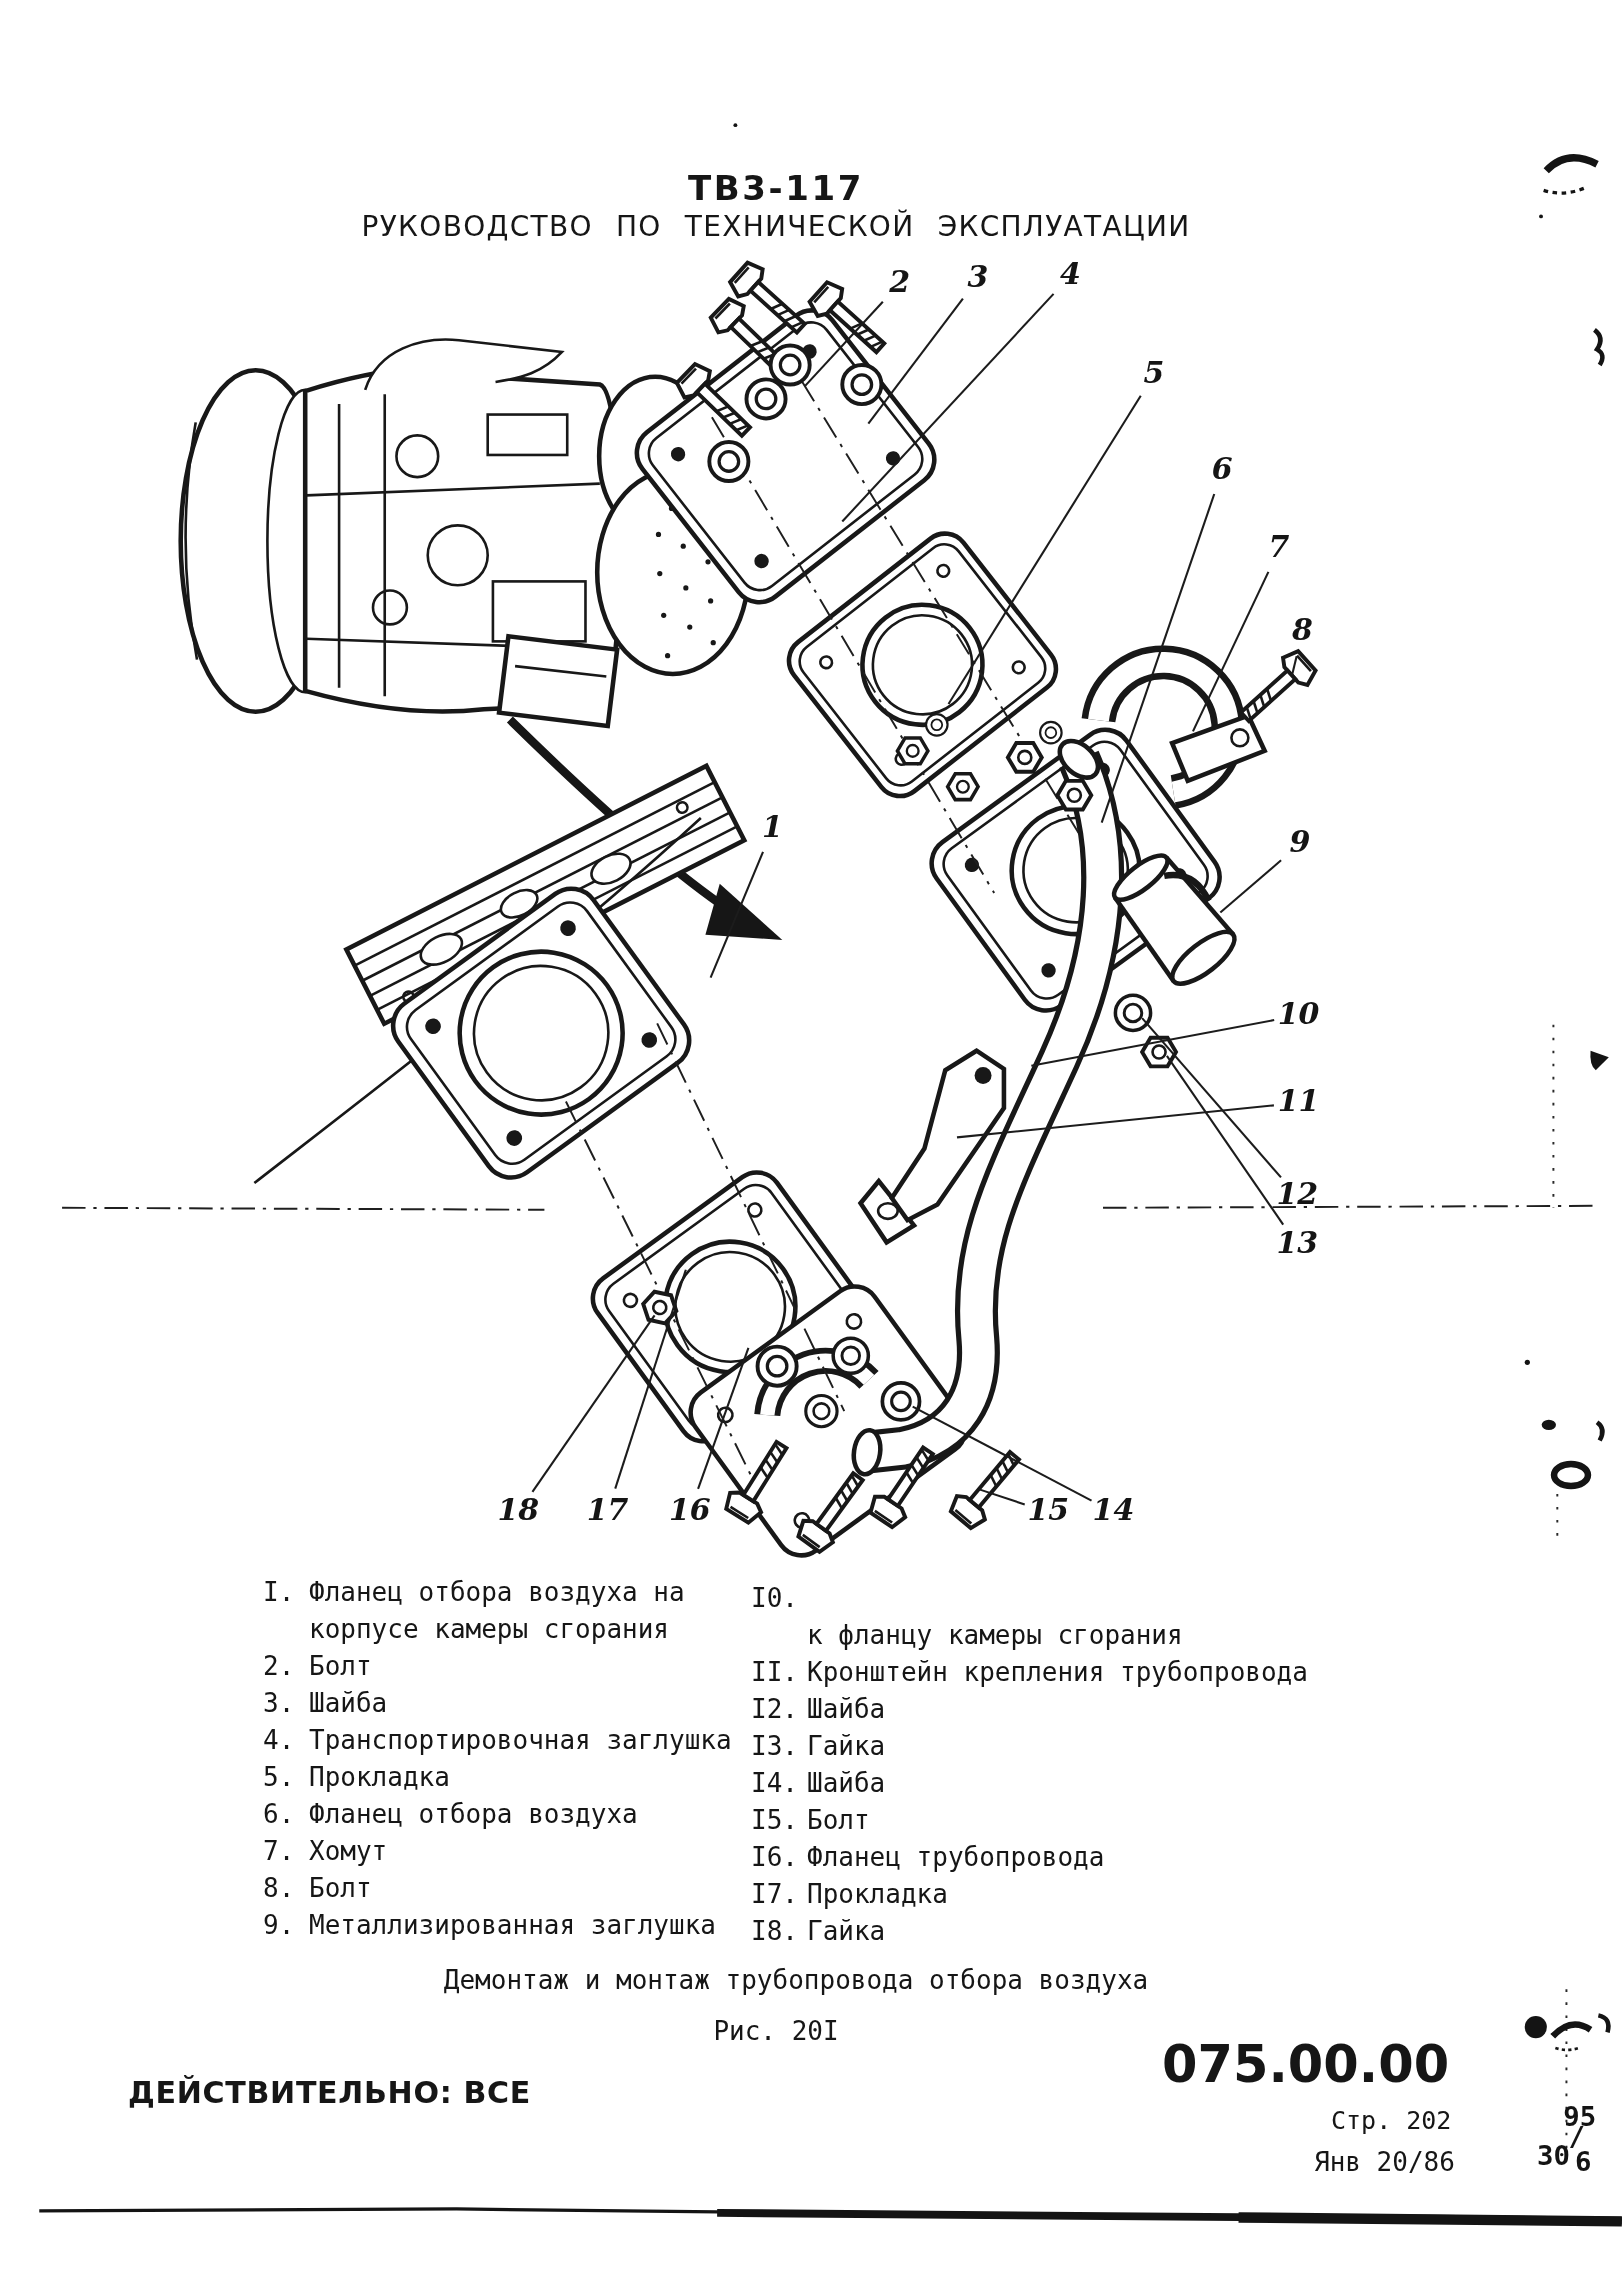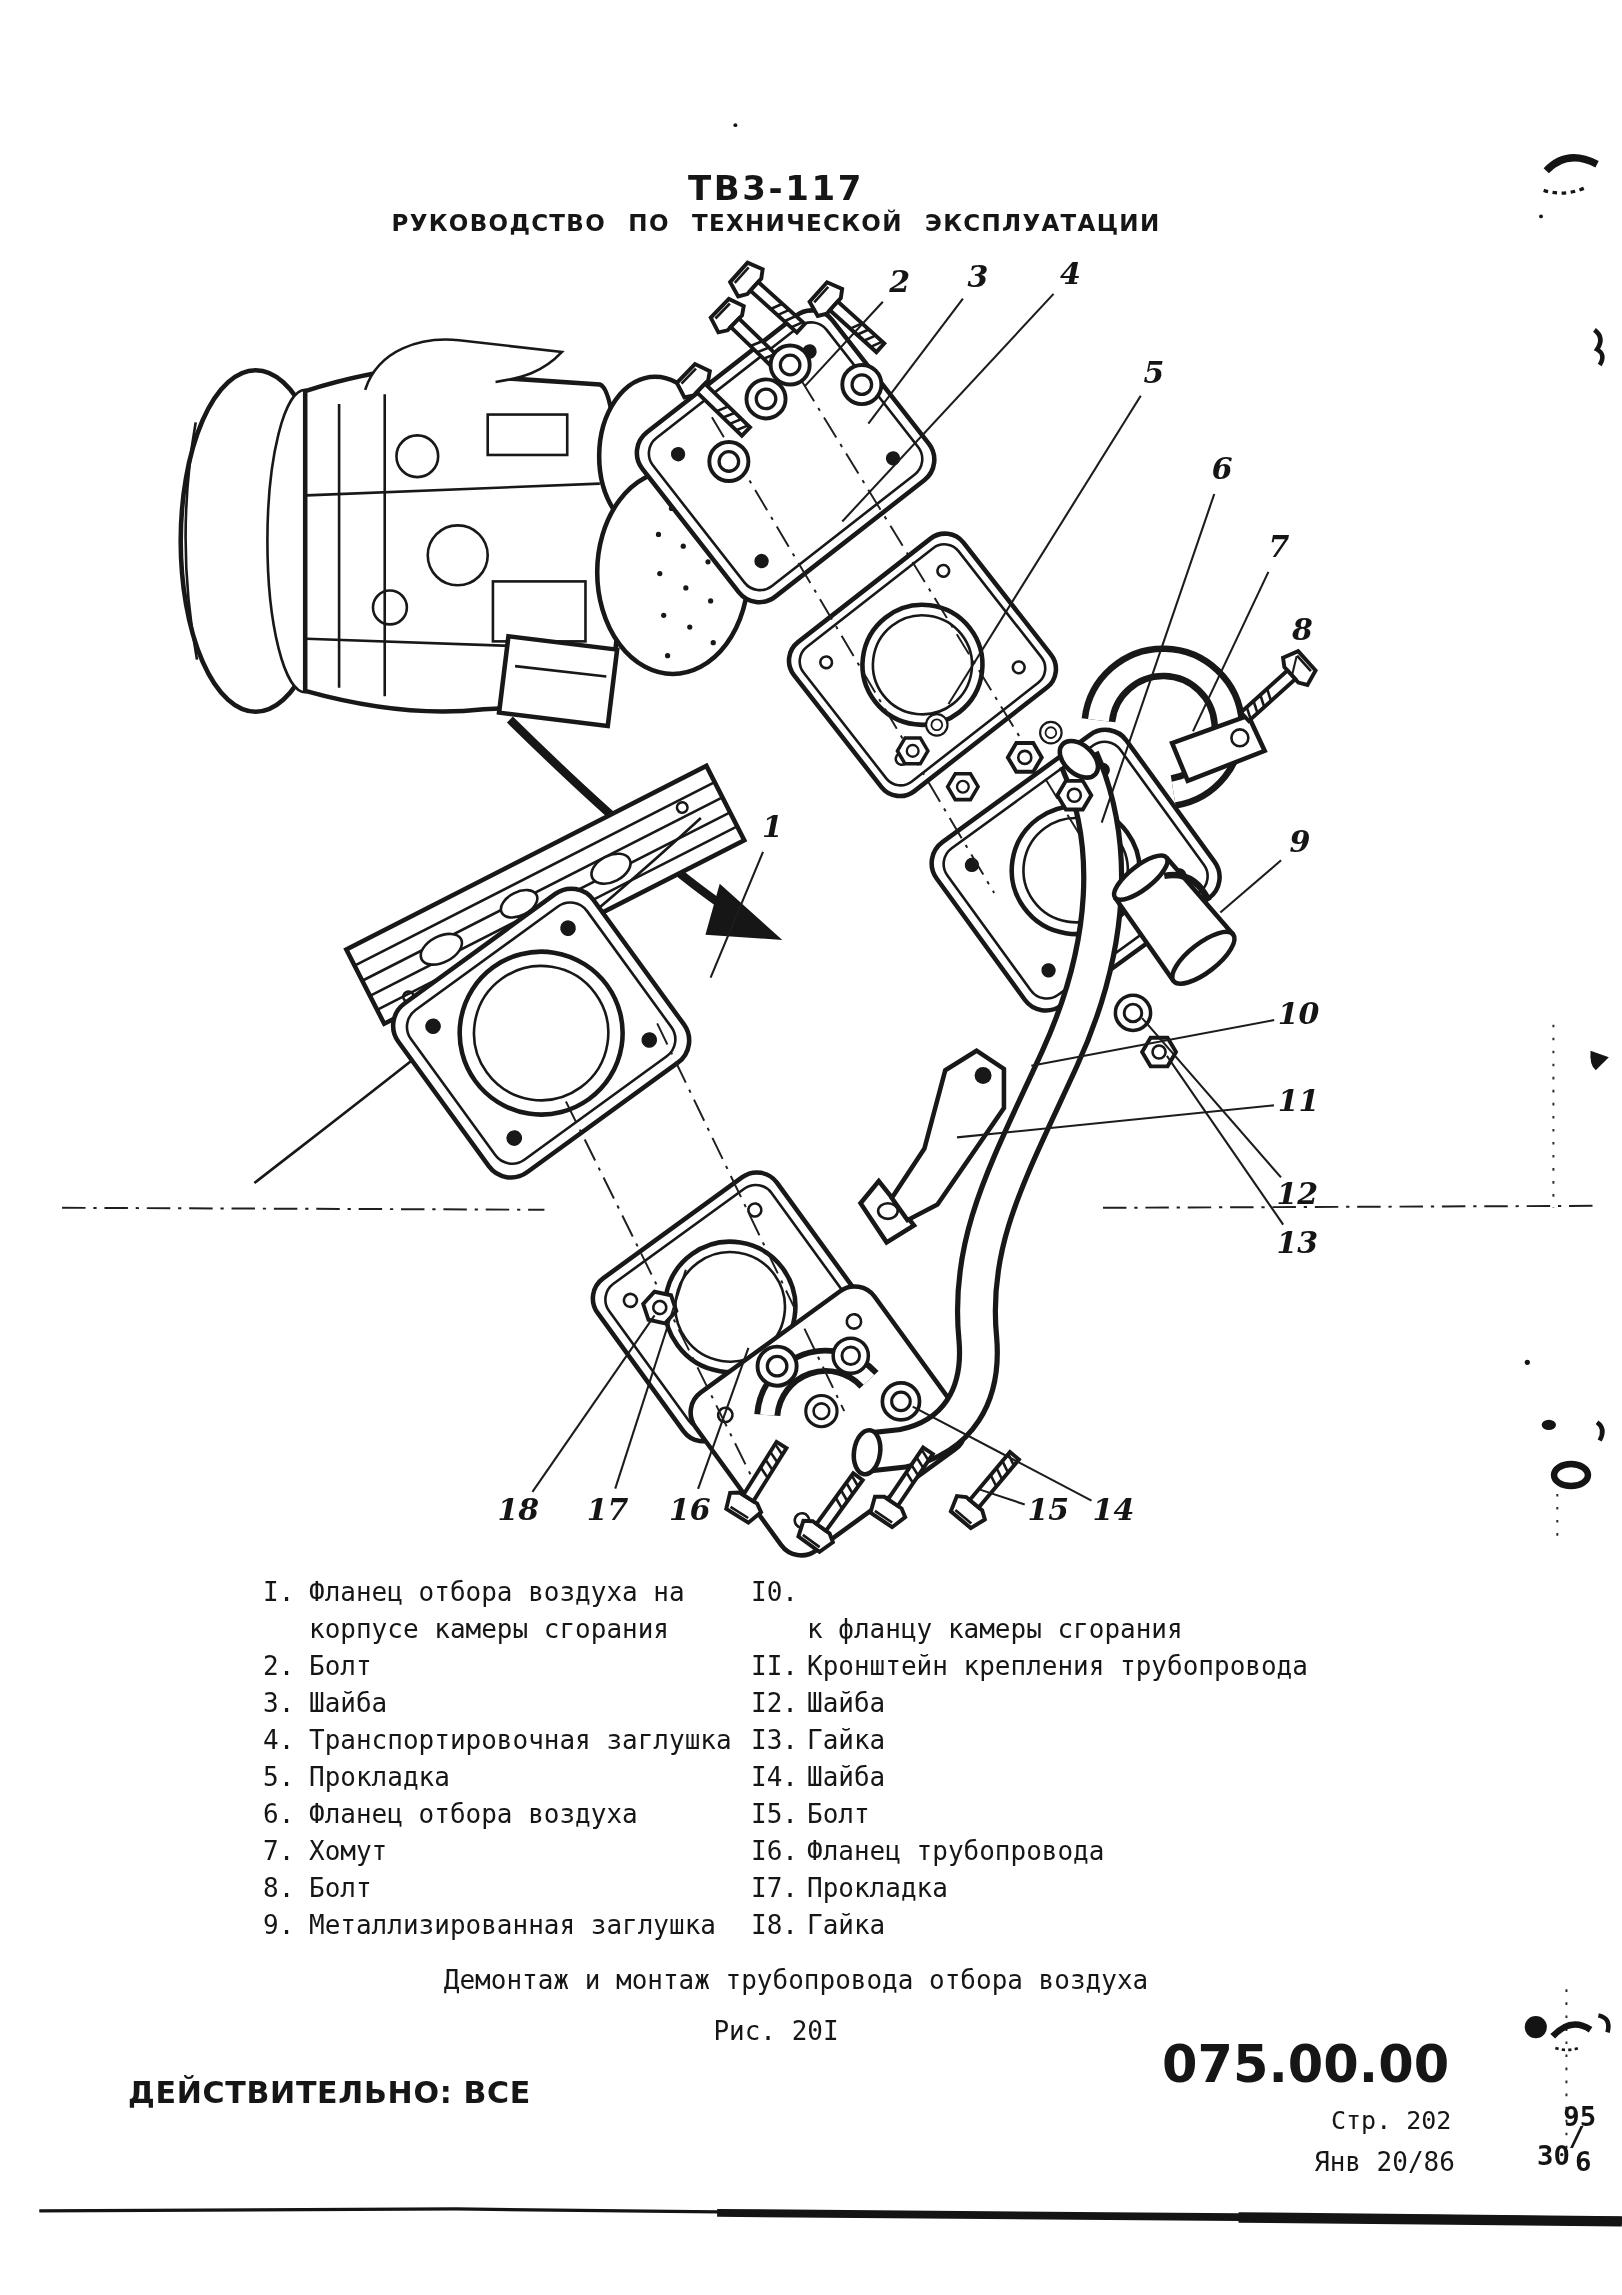--- a/index.html
+++ b/index.html
@@ -2,24 +2,24 @@
 <html style="font-size:10.4px"><head>
 <meta charset="utf-8">
 <style>
   html,body{margin:0;padding:0;background:#d9d9d9;}
   #page{position:relative;width:1622px;height:2295px;background:#ffffff;overflow:hidden;
         font-family:"DejaVu Sans Mono",monospace;color:#161616;}
   #diagram{position:absolute;left:0;top:0;width:1622px;height:2295px;}
   .abs{position:absolute;}
   .center-wrap{left:0;width:1552px;text-align:center;}
   .hdr-model{top:168px;font-family:"DejaVu Sans",sans-serif;font-weight:800;font-size:34px;letter-spacing:2.6px;}
-  .hdr-title{top:210px;font-family:"DejaVu Sans",sans-serif;font-weight:700;font-size:23px;letter-spacing:1.3px;word-spacing:13px;}
+  .hdr-title{top:210px;font-family:"DejaVu Sans",sans-serif;font-weight:400;font-size:28px;letter-spacing:1.3px;word-spacing:13px;}
   .plist{top:1574px;line-height:37px;font-size:26px;}
   #parts-left{left:263px;width:482px;}
-  #parts-right{left:751px;width:639px;}
+  #parts-right{left:751px;width:639px;margin-top:6px;}
   .prow{display:flex;white-space:pre;}
   #parts-left .pnum{width:46px;flex:none;}
   #parts-right .pnum{width:56px;flex:none;}
   .cap1{top:1965px;font-size:26px;margin-left:20px;}
   .cap2{top:2016px;font-size:26px;}
   .validity{left:128px;top:2074px;font-family:"DejaVu Sans",sans-serif;font-weight:700;font-size:31px;letter-spacing:0.7px;transform:scaleX(.97);transform-origin:left;}
   .code{left:1162px;top:2035px;font-family:"DejaVu Sans",sans-serif;font-weight:800;font-size:51px;letter-spacing:0px;}
   .pageno{left:1331px;top:2106px;font-size:25px;}
   .dateno{left:1314px;top:2147px;font-size:26px;}
   .callout{font-family:"DejaVu Serif",serif;font-style:italic;font-weight:700;font-size:46px;fill:#151515;text-anchor:middle;dominant-baseline:middle;}

